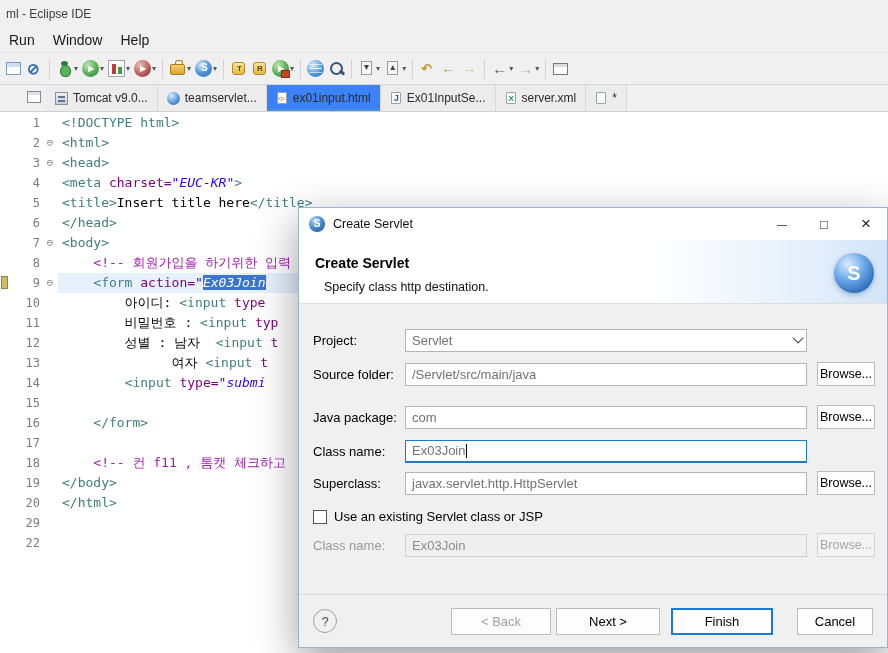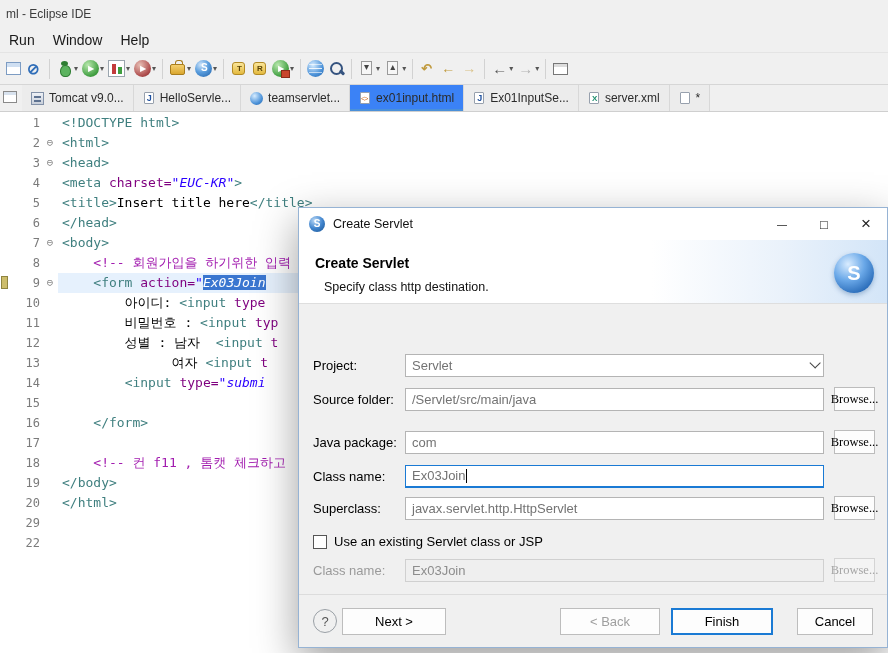--- a/index.html
+++ b/index.html
@@ -51,21 +51,21 @@
   .i-annotation-prev-icon::after { content:"▴"; left:6px; top:1px; font-size:10px; color:#444; }
   .i-last-edit-icon::before { content:"↶"; font-size:13px; font-weight:bold; color:#c09a3e; left:2px; top:0; line-height:17px; }
   .i-previous-edit-icon::before { content:"←"; font-size:14px; font-weight:bold; color:#c09a3e; left:1px; line-height:17px; }
   .i-next-edit-icon::before { content:"→"; font-size:14px; font-weight:bold; color:#d9c186; left:1px; line-height:17px; }
   .i-nav-back-icon::before { content:"←"; font-size:15px; font-weight:bold; color:#555; left:1px; line-height:17px; }
   .i-nav-forward-icon::before { content:"→"; font-size:15px; font-weight:bold; color:#b5b5b5; left:1px; line-height:17px; }
   .i-new-editor-icon { width:15px; height:12px; margin:2px 1px; border:1px solid #777; background:linear-gradient(#dcdcdc 0 3px,#fff 3px); }
 
   
   .main { position:absolute; top:85px; left:0; right:0; bottom:0; background:#fff; }
-  .tabbar { height:27px; background:#f0f0f0; border-bottom:1px solid #cfcfcf; display:flex; align-items:stretch; }
+  .tabbar { height:27px; background:#f0f0f0; border-bottom:1px solid #cfcfcf; display:flex; align-items:stretch;padding-left:24px; }
   .rail-icon { width:14px; height:12px; margin:6px 5px 0 3px; border:1px solid #8a8a8a; background:linear-gradient(#d8e2ee 0 3px,#fff 3px); flex-shrink:0; }
   .tab { display:flex; align-items:center; gap:5px; padding:0 9px; font-size:12px; color:#2b2b2b;
          background:#ececec; border-right:1px solid #d8d8d8; white-space:nowrap; cursor:default; }
   .tab.active { background:#3b82f6; box-shadow:inset 0 -2px 0 #4a90d9; }
   .ticon { width:13px; height:13px; position:relative; display:inline-block; flex-shrink:0; }
   .ticon::before, .ticon::after { position:absolute; }
   .ti-server-icon { border:1px solid #8291a8; background:linear-gradient(#eef1f6,#c8cfda); }
   .ti-server-icon::after { content:""; left:2px; top:3px; right:2px; height:2px; background:#5e7291; box-shadow:0 4px 0 #5e7291; }
   .ti-java-file-icon, .ti-html-file-icon, .ti-xml-file-icon, .ti-file-icon { width:10px; height:12px; margin:0 1px; background:#fff; border:1px solid #97a0ad; border-radius:1px; }
   .ti-java-file-icon::after { content:"J"; color:#1d4f9e; font-weight:bold; font-size:9px; left:2px; top:0; line-height:11px; }
@@ -107,34 +107,34 @@
 
   .banner { height:64px; background:linear-gradient(90deg,#fff 60%,#eaf2fb 82%,#d3e5f8); border-bottom:1px solid #dedede;
             position:relative; padding:15px 0 0 16px; }
   .banner-title { font-weight:bold; font-size:14px; color:#000; }
   .banner-sub { font-size:12.5px; color:#111; margin-top:9px; padding-left:9px; }
   .sphere { position:absolute; right:13px; top:13px; width:40px; height:40px; border-radius:50%;
             background:radial-gradient(circle at 35% 28%,#d9ecff,#6aa8e8 42%,#1a5dad 88%);
             color:#fff; font-weight:bold; font-size:20px; display:flex; align-items:center; justify-content:center;
             box-shadow:0 2px 5px rgba(30,80,140,.35); }
 
-  .dlg-body { padding:49px 12px 0 14px;border-radius:28px; }
+  .dlg-body { padding:24px 12px 0 14px;border-radius:28px; }
   .row { display:flex; align-items:center; margin-bottom:10px; }
   .row.gap-after { margin-bottom:19px; }
   .row.tight { margin-bottom:8px; }
   .row label { width:92px; flex-shrink:0; color:#000; }
   .field, .combo { height:23px; flex:1; background:#fff; border:1px solid #b4b4b4; display:flex; align-items:center;
                    padding:0 6px; color:#737373; overflow:hidden; white-space:nowrap; }
   .combo { justify-content:space-between; }
   .combo-arrow { width:8px; height:8px; border-right:1.5px solid #444; border-bottom:1.5px solid #444;
                  transform:rotate(45deg) translateY(-3px); flex-shrink:0; }
   .field.focused { border:1px solid #1a7ad4; border-bottom:2px solid #1a7ad4; }
   .caret { width:1px; height:14px; background:#000; margin-left:1px; }
-  .btn-browse { width:41px; height:24px; margin-left:10px; flex-shrink:0; background:#fdfdfd; border:1px solid #bcbcbc;
-                font-size:12.5px; color:#000; display:flex; align-items:center; justify-content:center; cursor:default;font-family:Liberation Serif, serif; }
+  .btn-browse { width:58px; height:24px; margin-left:10px; flex-shrink:0; background:#fdfdfd; border:1px solid #bcbcbc;
+                font-size:12.5px; color:#000; display:flex; align-items:center; justify-content:center; cursor:default; }
   .btn-browse.ghost { visibility:hidden; }
   .btn-browse.disabled { color:#a6a6a6; background:#f4f4f4; border-color:#d4d4d4; }
   .cbrow { display:flex; align-items:center; margin:14px 0 9px; }
   .cbox { width:14px; height:14px; background:#fff; border:1px solid #555; margin-right:7px; flex-shrink:0; }
   .row.disabled label { color:#9a9a9a; }
   .field.disabled { background:#efefef; border-color:#d0d0d0; color:#8d8d8d; }
 
   .dlg-footer { position:absolute; left:0; right:0; bottom:0; height:53px; background:#f0f0f0; border-top:1px solid #dcdcdc;
                 display:flex; align-items:center; padding:0 14px; }
   .help-btn { width:24px; height:24px; border-radius:50%; border:1px solid #9aa0a6; color:#555;
@@ -247,24 +247,20 @@
     </div>
 
   <div class="main">
     <div class="tabbar">
       <span class="rail-icon"></span>
     <div class="tab">
           <span class="ticon ti-server-icon"></span>
           <span>Tomcat v9.0...</span>
         </div>
         <div class="tab">
-          <span class="ticon ti-java-file-icon"></span>
-          <span>HelloServle...</span>
-        </div>
-        <div class="tab">
           <span class="ticon ti-web-file-icon"></span>
           <span>teamservlet...</span>
         </div>
         <div class="tab active">
           <span class="ticon ti-html-file-icon"></span>
           <span>ex01input.html</span>
         </div>
         <div class="tab">
           <span class="ticon ti-java-file-icon"></span>
           <span>Ex01InputSe...</span>
@@ -490,20 +486,20 @@
         <div class="field disabled">
           <span>Ex03Join</span>
         </div>
         <div class="btn-browse disabled">Browse...</div>
       </div>
 
     </div>
 
     <div class="dlg-footer">
       <div class="help-btn">?</div>
+      <div class="btn btn-back">&lt; Back</div>
       <div class="btn btn-next">Next &gt;</div>
-      <div class="btn btn-back">&lt; Back</div>
       <div class="btn btn-finish">Finish</div>
       <div class="btn btn-cancel">Cancel</div>
     </div>
 
   </div>
 </div>
 
 </body></html>

